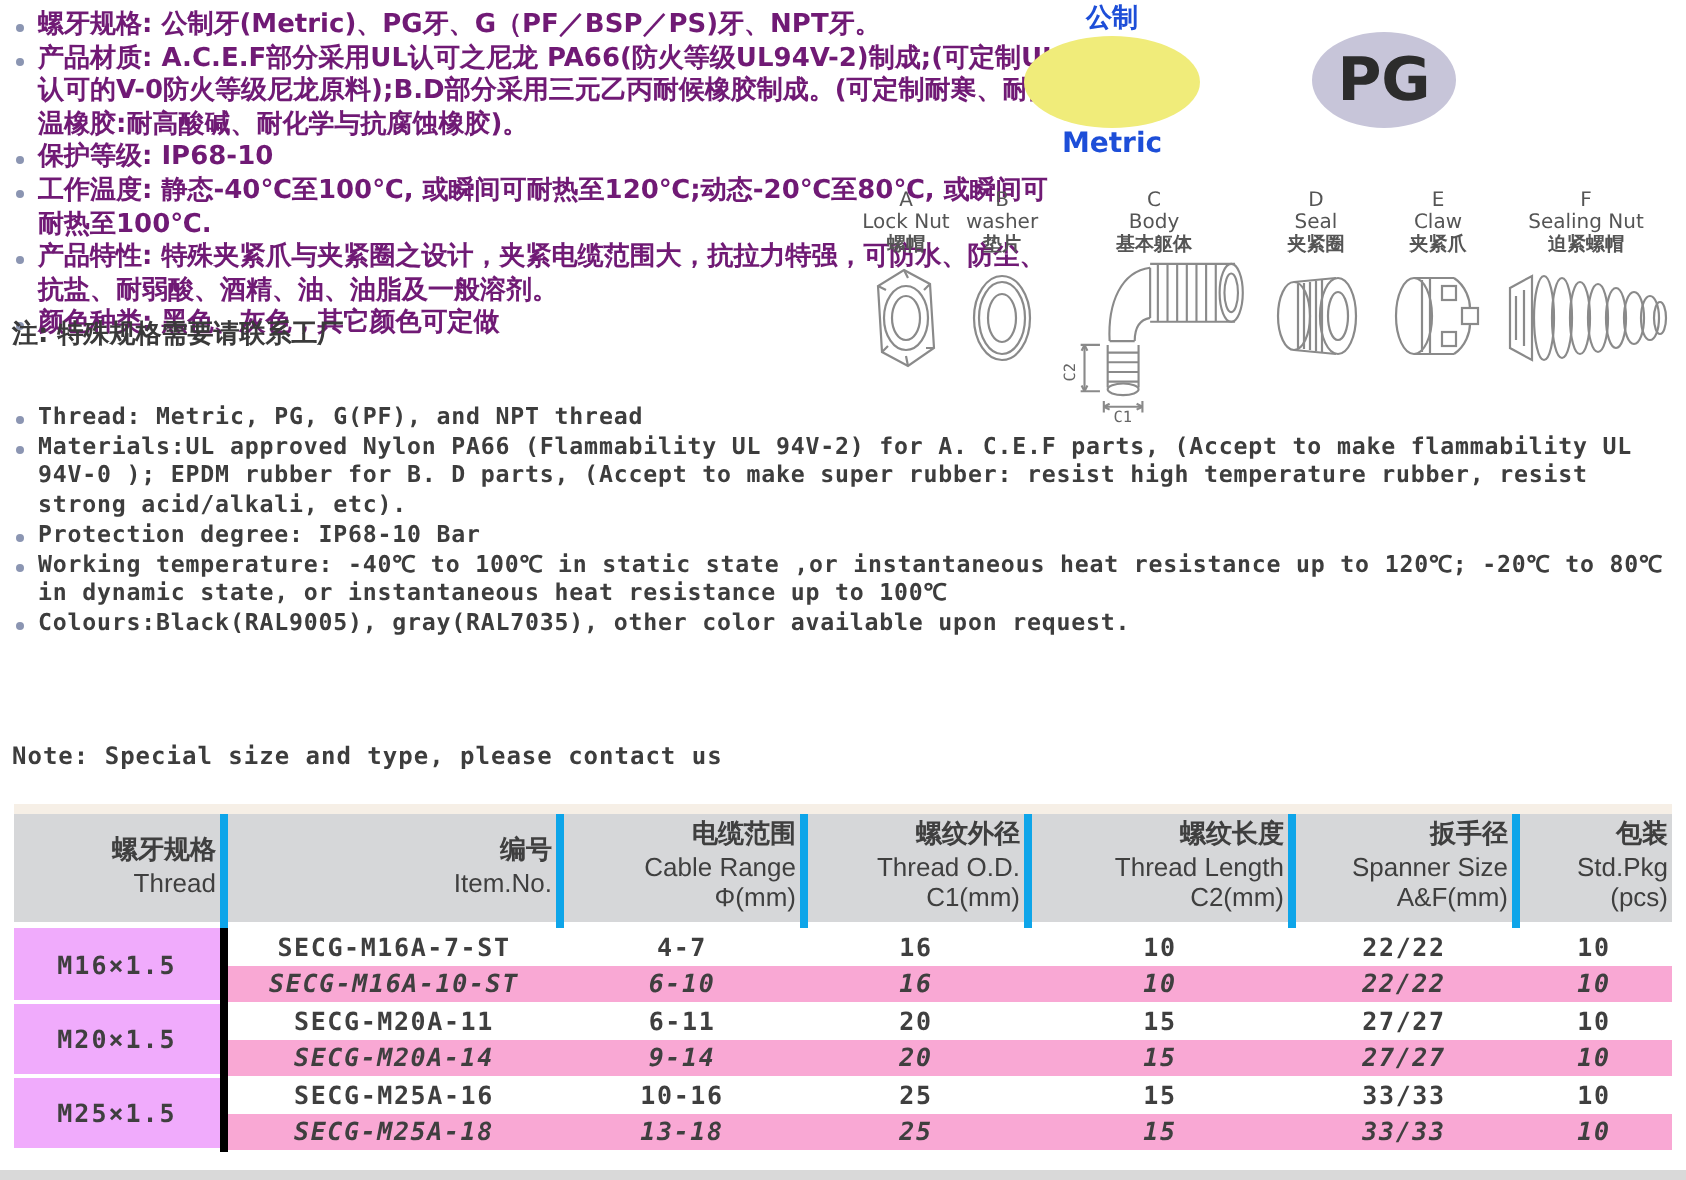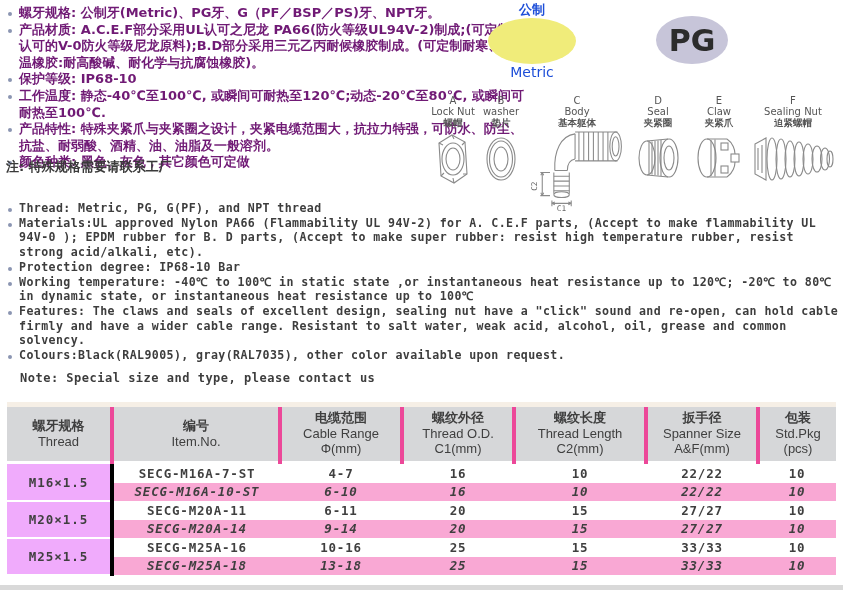--- a/index.html
+++ b/index.html
@@ -11,51 +11,51 @@
   ul.spec-list li{position:relative;padding-left:13px;}
   ul.spec-list li::before{content:"";position:absolute;left:2px;top:7px;width:4px;height:4px;
         border-radius:50%;background:#8b95b2;}
   .cn-specs{position:absolute;left:6px;top:5px;width:524px;font-size:13px;font-weight:bold;
         line-height:16.6px;color:#701a75;}
   .cn-note{position:absolute;left:6px;top:158px;font-size:13px;font-weight:bold;color:#3a3a3a;}
 
   
   .badge{position:absolute;border-radius:50%;display:flex;flex-direction:column;
         align-items:center;justify-content:center;text-align:center;}
-  .badge-metric{left:488px;top:18px;width:88px;height:46px;background:#f0ec7a;
+  .badge-metric{left:512px;top:18px;width:88px;height:46px;background:#f0ec7a;
         font-size:13px;font-weight:bold;color:#1d4ed8;line-height:15px;gap:48px;}
-  .badge-metric .en{font-weight:normal;font-size:14px;}
+  .badge-metric .en{font-weight:bold;font-size:14px;}
   .badge-pg{left:656px;top:16px;width:72px;height:48px;background:#c7c5d9;
         font-size:30px;font-weight:bold;color:#2c2c2c;font-family:"DejaVu Sans",sans-serif;}
 
   
   .diagram{position:absolute;left:430px;top:95px;width:406px;height:118px;display:flex;}
   .part{display:flex;flex-direction:column;align-items:center;text-align:center;color:#555;}
   .p-letter{font-size:10px;line-height:11px;}
   .p-en{font-size:10px;line-height:11px;white-space:nowrap;}
   .p-cn{font-size:9.5px;line-height:11px;font-weight:bold;}
   .part svg{margin-top:2px;}
   .lineart{stroke:#8a8a8a;fill:none;stroke-width:1.1;}
   .dimtxt{font-size:8px;fill:#666;font-family:"DejaVu Sans Mono",monospace;}
 
   
   .en-specs{position:absolute;left:6px;top:201px;width:834px;
         font-family:"DejaVu Sans Mono","Liberation Mono",monospace;
         font-size:11.6px;font-weight:bold;letter-spacing:0.4px;line-height:14.7px;color:#3d3d3d;}
-  .en-note{position:absolute;left:20px;top:371px;
+  .en-note{position:absolute;left:6px;top:371px;
         font-family:"DejaVu Sans Mono","Liberation Mono",monospace;
         font-size:12px;font-weight:bold;letter-spacing:0.5px;color:#3d3d3d;}
 
   
   .spec-table{position:absolute;left:7px;top:402px;width:829px;border-collapse:collapse;
         font-family:"DejaVu Sans Mono","Liberation Mono",monospace;
         font-size:12.5px;font-weight:bold;color:#3f3f3f;text-align:center;}
   .spec-table th{background:#d6d7d9;border-top:5px solid #f6efe6;padding:3px 2px 5px 2px;
-        vertical-align:middle;font-weight:normal;}
-  .spec-table th + th{border-left:4px solid #ec4899;}
+        vertical-align:middle;font-weight:normal;text-align:right;}
+  .spec-table th + th{border-left:4px solid #0ea5e9;}
   .hcn{font-size:13px;font-weight:bold;font-family:"DejaVu Sans",sans-serif;line-height:16px;}
   .hen{font-size:13px;line-height:15px;font-family:"Liberation Sans",sans-serif;}
   .hunit{font-size:13px;line-height:15px;font-family:"Liberation Sans",sans-serif;}
   .spec-table td{height:18.5px;padding:0 2px;letter-spacing:0.8px;}
   .spec-table .r-alt td{background:#f9a8d4;font-style:italic;}
   .spec-table td.thread{background:#f0abfc;border-right:4px solid #000000;border-bottom:2px solid #fff;
         font-size:12.5px;letter-spacing:1px;}
   .spec-table tbody tr:first-child td{border-top:3px solid #fff;}
   .bottom-strip{position:absolute;left:0;bottom:0;width:843px;height:5px;background:#d9d9d9;}
 </style>
@@ -181,21 +181,20 @@
         <ellipse class="lineart" cx="80" cy="29" rx="3" ry="8"></ellipse>
       </svg>
     </div>
   </div>
 
   <ul class="spec-list en-specs">
     <li>Thread: Metric, PG, G(PF), and NPT thread</li>
     <li>Materials:UL approved Nylon PA66  (Flammability UL 94V-2) for A. C.E.F parts, (Accept to make flammability UL 94V-0 ); EPDM rubber for B. D parts, (Accept to make super rubber: resist high temperature rubber, resist strong acid/alkali, etc).</li>
     <li>Protection degree: IP68-10 Bar</li>
     <li>Working temperature: -40℃ to 100℃ in static state ,or instantaneous heat resistance up to 120℃; -20℃ to 80℃ in dynamic state, or instantaneous heat resistance up to 100℃</li>
-    <li>Features: The claws and seals of excellent design, sealing nut have a "click" sound and re-open, can hold cable firmly and have a wider cable range. Resistant to salt water, weak acid, alcohol, oil, grease and common solvency.</li>
     <li>Colours:Black(RAL9005), gray(RAL7035), other color available upon request.</li>
   </ul>
 
   <div class="en-note">Note: Special size and type, please contact us</div>
 
   <table class="spec-table">
     <colgroup>
       <col style="width:105px">
         <col style="width:168px">
         <col style="width:122px">

